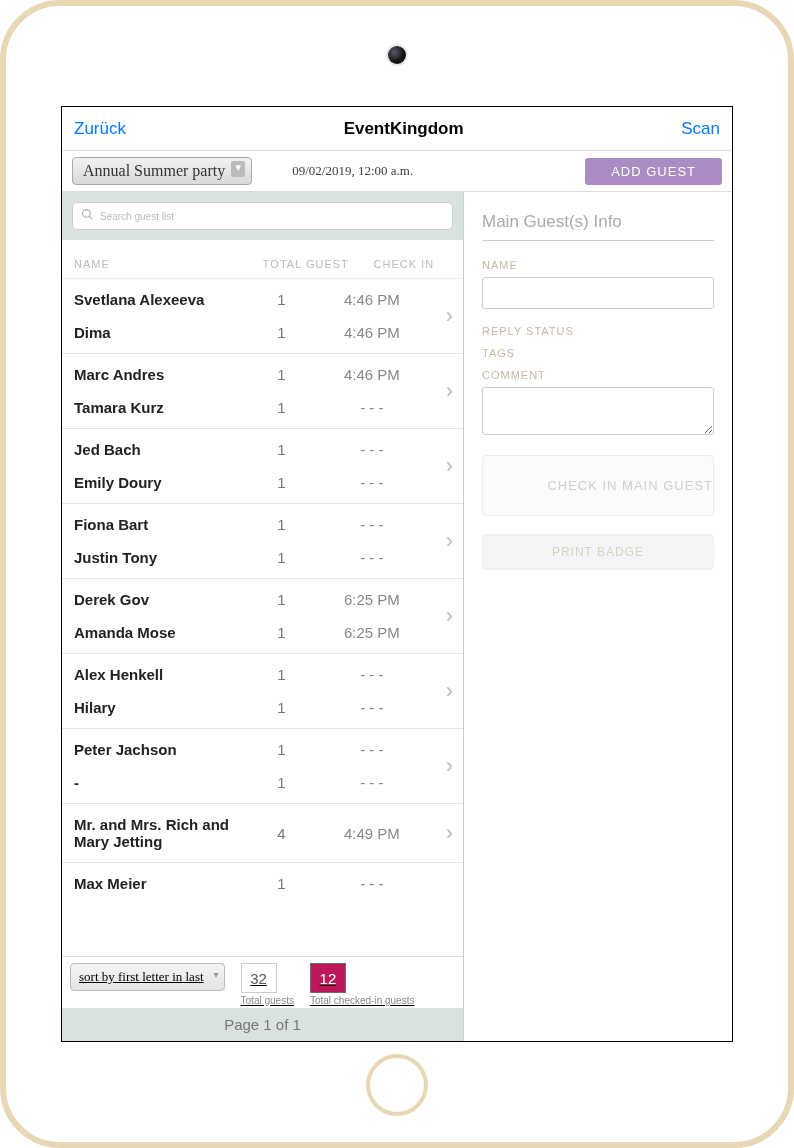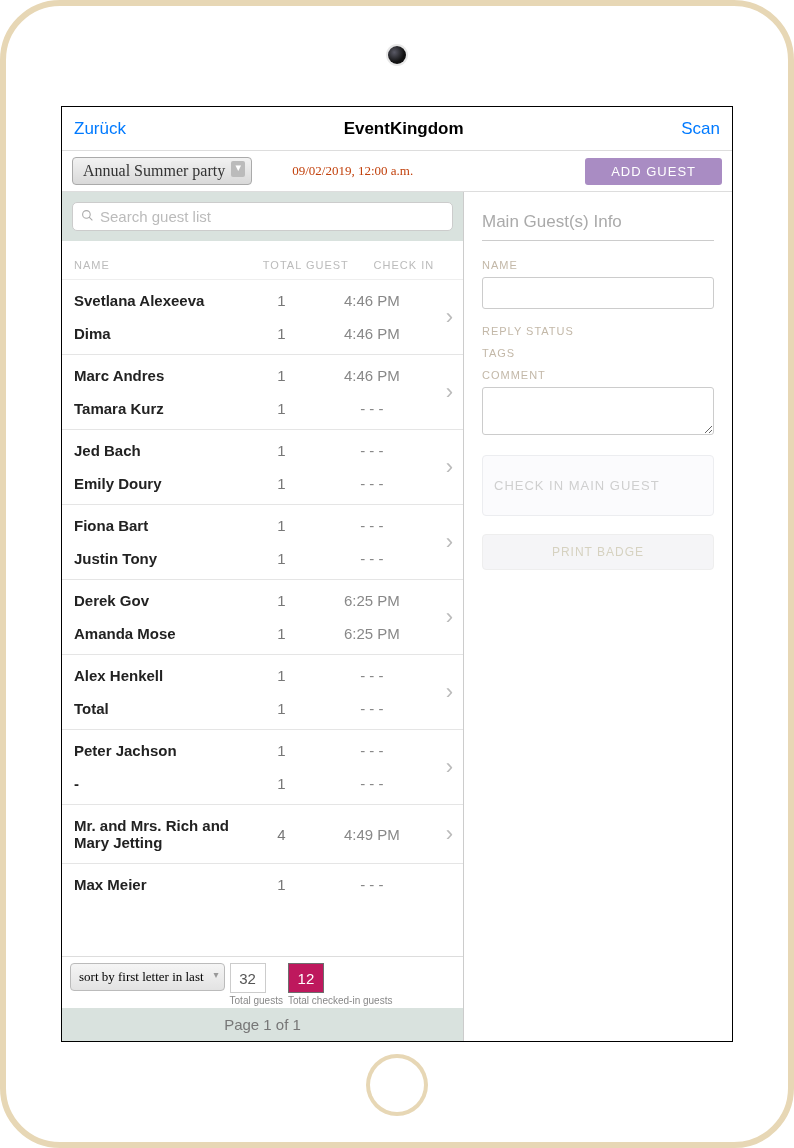--- a/index.html
+++ b/index.html
@@ -55,21 +55,21 @@
     font-family: Georgia, serif;
     color: #333;
     position: relative;
     cursor: pointer;
     min-width: 180px;
   }
   .dropdown::after {
     content: "▾"; position: absolute; right: 6px; top: 3px; color: #fff; font-size: 11px;
     background: #bbb; width: 14px; height: 16px; text-align: center; border-radius: 2px;
   }
-  .date-text { font-family: Georgia, serif; font-size: 13px; color: #c2410c; flex: 1; text-align: left; padding-left: 20px;}
+  .date-text { font-family: Georgia, serif; font-size: 13px; color: #404040; flex: 1; text-align: left; padding-left: 20px;}
   .add-guest-btn {
     background: #a98cc3; color: #fff; border: none;
     padding: 6px 26px; font-size: 13px; letter-spacing: 1px;
     border-radius: 3px; cursor: pointer;
   }
   .body-split {
     flex: 1; display: flex; overflow: hidden;
   }
   .left-pane {
     width: 60%; border-right: 1px solid #ccc;
@@ -82,21 +82,21 @@
   }
   .search-wrap {
     background: #d9e2de; padding: 10px;
   }
   .search-box {
     display: flex; align-items: center;
     background: #fff; border: 1px solid #ccc; border-radius: 5px;
     padding: 5px 8px;
   }
   .search-icon { color: #aaa; font-size: 14px; margin-right: 6px; }
-  .search-input { border: none; outline: none; flex: 1; font-size: 15px; color: #404040; }
+  .search-input { border: none; outline: none; flex: 1; font-size: 10px; color: #404040; }
   .search-input::placeholder { color: #bbb; }
   .table-head {
     display: flex; padding: 18px 12px 8px; font-size: 11px;
     color: #bbb; letter-spacing: 1px;
     border-bottom: 1px solid #eee;
   }
   .th-name { width: 48%; }
   .th-total { width: 27%; text-align: center; }
   .th-check { width: 25%; text-align: center; }
   .rows { flex: 1; overflow-y: hidden; }
@@ -111,22 +111,23 @@
   .cell-name { width: 44%; color: #222; font-size: 15px; font-weight: bold; }
   .cell-total { width: 22%; text-align: center; color: #777; font-size: 15px; }
   .cell-check { width: 26%; text-align: center; color: #888; font-size: 15px; }
   .chev {
     position: absolute; right: 10px; top: 50%; transform: translateY(-50%);
     color: #bbb; font-size: 22px; cursor: pointer;
   }
   .bottom-bar {
     border-top: 1px solid #ddd;
     padding: 6px 8px 2px;
-    display: flex; align-items: flex-start; gap: 5px;
+    display: flex; align-items: flex-start; gap: 16px;
     font-family: Georgia, serif;
+    text-decoration: underline;
   }
   .sort-dd {
     background: linear-gradient(#f5f5f5,#e3e3e3);
     border: 1px solid #bbb; border-radius: 4px;
     font-size: 13px; padding: 5px 20px 5px 8px;
     position: relative; cursor: pointer;
   }
   .sort-dd::after { content: "▾"; position: absolute; right: 5px; top: 5px; color: #999; font-size: 10px; }
   .count-box { text-align: center; font-size: 10px; color: #888; font-family: Arial, sans-serif; }
   .count-box .num {
@@ -137,21 +138,21 @@
   .count-box.dark .num { background: #be185d; color: #fff; border-color: #6e6e6e; }
   .page-bar {
     background: #d9e2de; text-align: center;
     color: #777; font-size: 15px; padding: 8px 0;
   }
   .info-title { color: #aaa; font-size: 17px; padding-bottom: 8px; border-bottom: 1px solid #ccc; margin-bottom: 18px; }
   .lbl { color: #c3b8a8; font-size: 11px; letter-spacing: 1px; margin-bottom: 6px; }
   .txt-input { width: 100%; border: 1px solid #ccc; border-radius: 3px; height: 32px; margin-bottom: 16px; padding: 4px 6px; }
   .txt-area { width: 100%; border: 1px solid #ccc; border-radius: 3px; height: 48px; margin-bottom: 20px; }
   .big-btn {
-    width: 100%; padding: 22px 11px; text-align: left;
+    width: 100%; padding: 22px 0; text-align: right;
     border: 1px solid #ecedf0; background: #fbfbfd; color: #cfcfcf;
     letter-spacing: 1px; font-size: 13px; margin-bottom: 18px;
     border-radius: 4px; cursor: pointer;
   }
   .print-btn {
     width: 100%; padding: 10px 0; text-align: center;
     background: #f5f5f7; color: #d6d2c0; letter-spacing: 1px; font-size: 12px;
     border-radius: 4px; cursor: pointer;
     border: 1px solid #eee;
   }
@@ -264,21 +265,21 @@
               </div>
               <div class="chev">›</div>
             </div>
             <div class="group">
               <div class="row">
                 <div class="cell-name">Alex Henkell</div>
                 <div class="cell-total">1</div>
                 <div class="cell-check">- - -</div>
               </div>
               <div class="row">
-                <div class="cell-name">Total</div>
+                <div class="cell-name">Hilary</div>
                 <div class="cell-total">1</div>
                 <div class="cell-check">- - -</div>
               </div>
               <div class="chev">›</div>
             </div>
             <div class="group">
               <div class="row">
                 <div class="cell-name">Peter Jachson</div>
                 <div class="cell-total">1</div>
                 <div class="cell-check">- - -</div>

